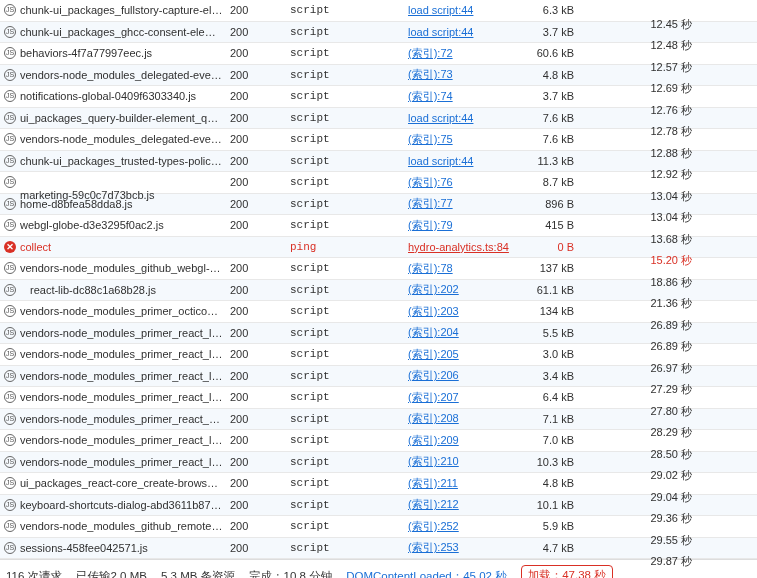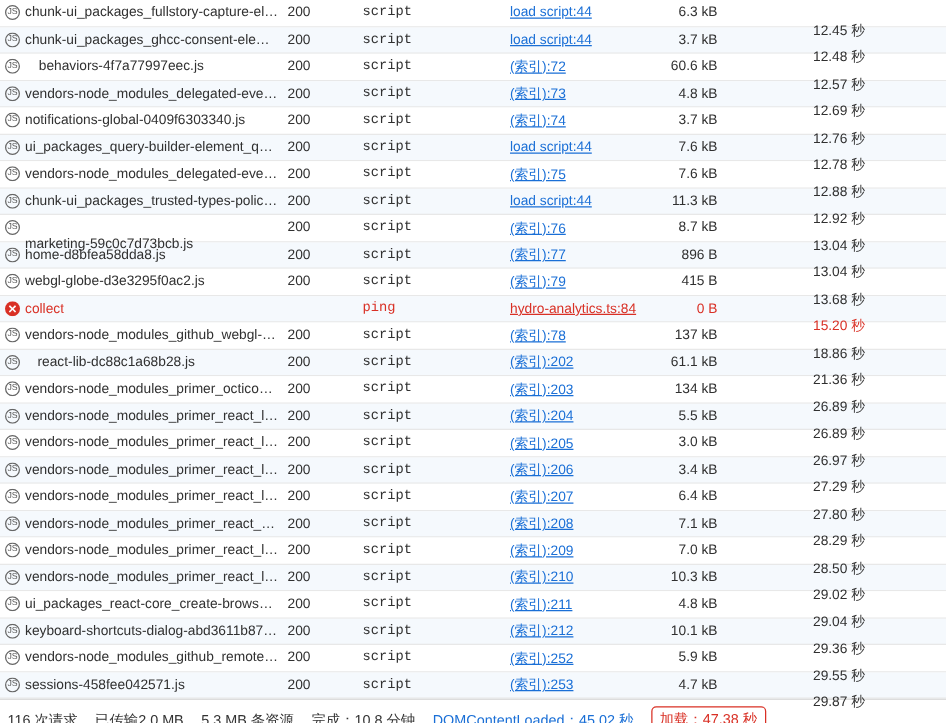--- a/index.html
+++ b/index.html
@@ -95,21 +95,21 @@
         <div class="cell c-type">script</div>
         <div class="cell c-initiator"><span class="link">load script:44</span></div>
         <div class="cell c-size">3.7 kB</div>
         <div class="cell c-time">12.48 秒</div>
       </div>
       <div class="row">
         <div class="cell c-name">
           <span class="icon">
             <span class="icon-js">JS</span>
           </span>
-          <span style="overflow: hidden; text-overflow: ellipsis; margin-left: 11px;">behaviors-4f7a77997eec.js</span>
+          <span style="overflow: hidden; text-overflow: ellipsis;">behaviors-4f7a77997eec.js</span>
         </div>
         <div class="cell c-status">200</div>
         <div class="cell c-type">script</div>
         <div class="cell c-initiator"><span class="link">(索引):72</span></div>
         <div class="cell c-size">60.6 kB</div>
         <div class="cell c-time">12.57 秒</div>
       </div>
       <div class="row">
         <div class="cell c-name">
           <span class="icon">

